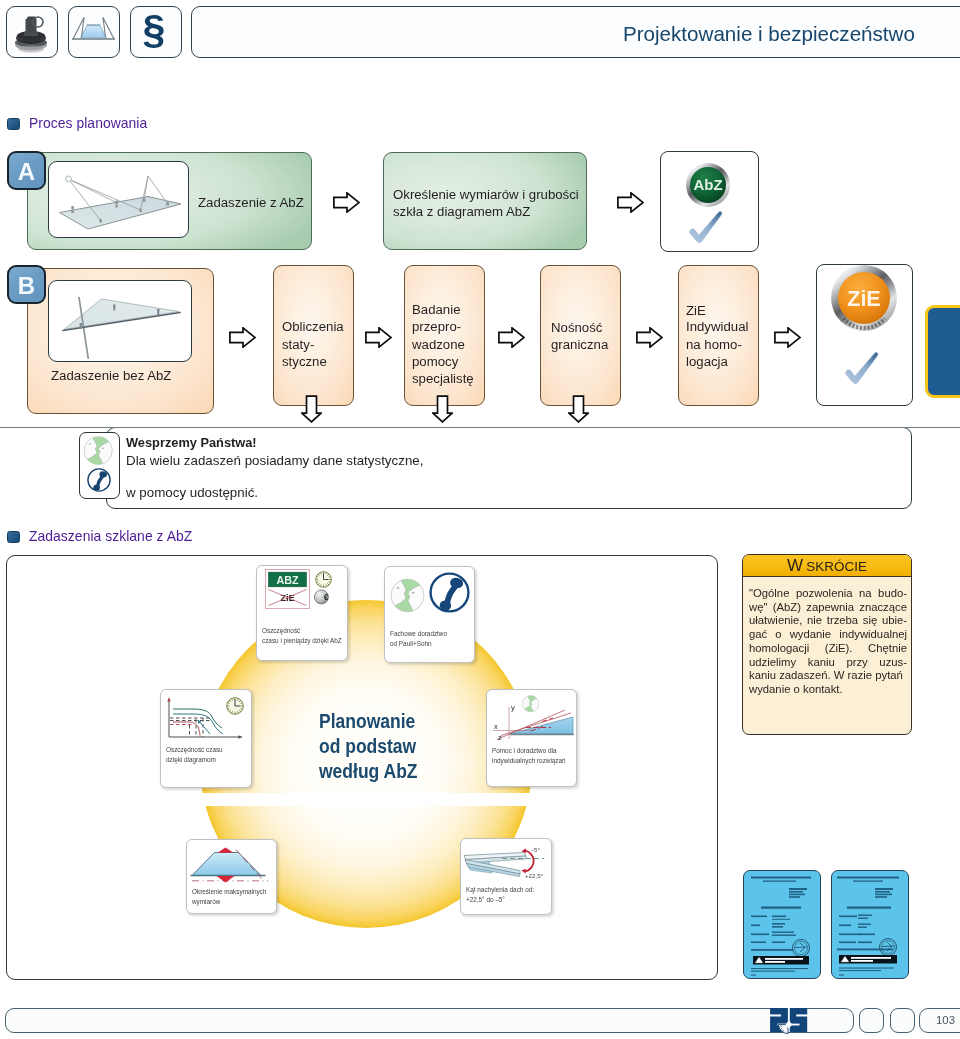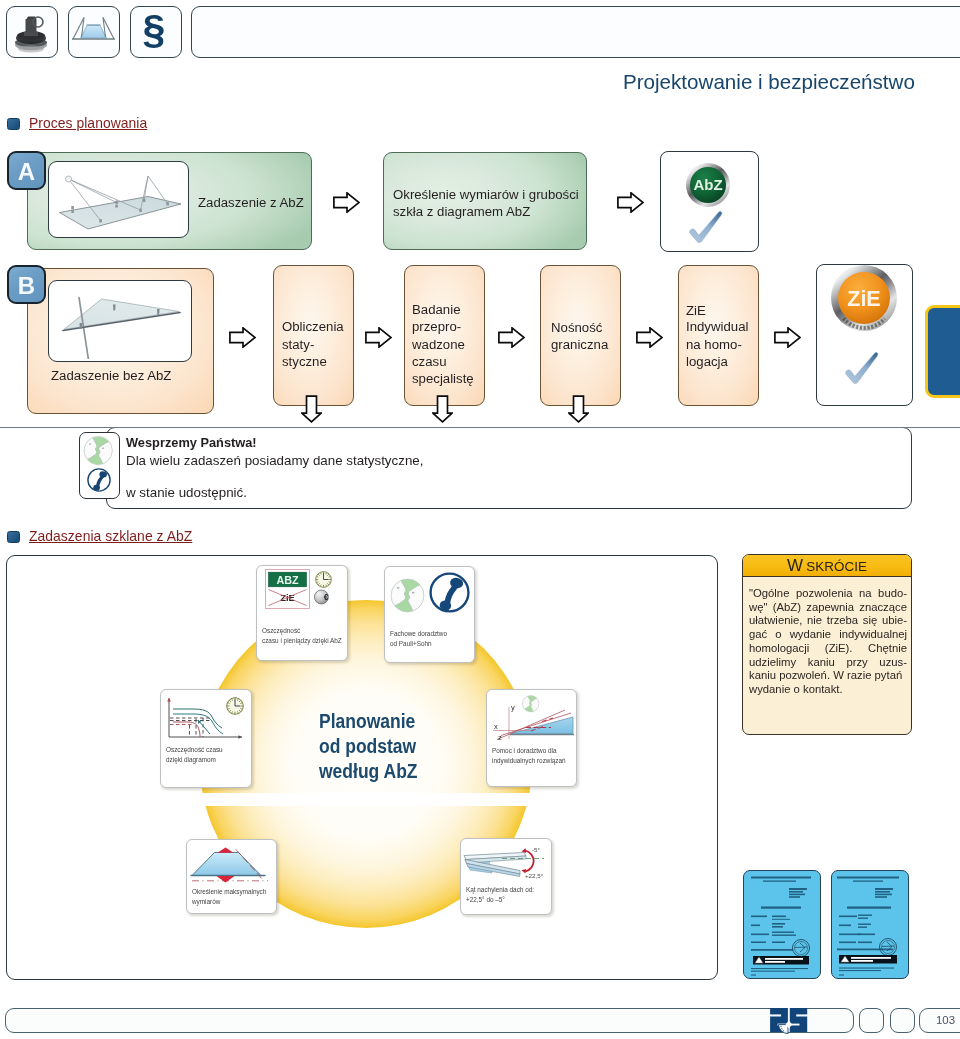--- a/index.html
+++ b/index.html
@@ -8,27 +8,27 @@
        font-family:"Liberation Sans",sans-serif;color:#231f20;overflow:hidden;}
   .page{position:absolute;left:0;top:0;width:960px;height:1039px;}
   .abs{position:absolute;}
 
   
   .hdr-icon{position:absolute;top:6px;width:52px;height:52px;border:1.4px solid #33444f;
             border-radius:9px;background:#fcfdfe;box-sizing:border-box;overflow:hidden;}
   .hdr-bar{position:absolute;left:191px;top:6px;width:790px;height:52px;border:1.4px solid #33444f;
            border-radius:9px;background:#fcfdfe;box-sizing:border-box;}
   .hdr-title{position:absolute;left:623px;top:22px;font-size:20.6px;color:#17456b;
-             letter-spacing:0;white-space:nowrap;margin-top:48px;}
+             letter-spacing:0;white-space:nowrap;}
   .para{font-family:"Liberation Sans",sans-serif;font-size:41px;font-weight:bold;color:#123f65;
         position:absolute;left:-1px;top:-3px;width:49px;height:51px;line-height:50px;text-align:center;}
 
   
   .page-title{position:absolute;left:5px;top:85px;font-size:17.2px;color:#231f20;letter-spacing:0;}
-  .sec-head{position:absolute;font-size:13.9px;color:#7f1d1d;letter-spacing:.05px;text-decoration:underline;}
+  .sec-head{position:absolute;font-size:13.9px;color:#4c1d95;letter-spacing:.05px;}
   .bullet{position:absolute;width:11px;height:10px;border-radius:2.5px;
           background:linear-gradient(135deg,#3a6e9c,#154a74);border:1px solid #123d60;}
 
   
   .badge{position:absolute;width:39px;height:39px;border-radius:9px;
          background:linear-gradient(150deg,#7dabcf 0%,#6b9cc4 45%,#6295bf 100%);
          border:2px solid #17242e;
          color:#f3f9fd;font-size:24px;font-weight:600;text-align:center;line-height:37px;z-index:6;
          box-sizing:border-box;}
   .gbox{position:absolute;border:1px solid #4e6b56;border-radius:9px;
@@ -251,21 +251,21 @@
   <div class="flowtxt" style="left:282px;top:353px">styczne</div>
 
   <svg class="arrow-r" style="left:365px;top:327px" width="27" height="21" viewBox="0 0 27 21">
     <path d="M.9 5.4 H14 V.9 L26.1 10.5 L14 20.1 V15.6 H.9 Z" fill="#fff" stroke="#0b0b0b" stroke-width="1.7" stroke-linejoin="miter"></path>
   </svg>
 
   <div class="obox" style="left:404px;top:265px;width:79px;height:139px"></div>
   <div class="flowtxt" style="left:412px;top:301px">Badanie</div>
   <div class="flowtxt" style="left:412px;top:318.4px">przepro-</div>
   <div class="flowtxt" style="left:412px;top:335.5px">wadzone</div>
-  <div class="flowtxt" style="left:412px;top:353px">czasu</div>
+  <div class="flowtxt" style="left:412px;top:353px">pomocy</div>
   <div class="flowtxt" style="left:412px;top:369.6px">specjalistę</div>
 
   <svg class="arrow-r" style="left:498px;top:327px" width="27" height="21" viewBox="0 0 27 21">
     <path d="M.9 5.4 H14 V.9 L26.1 10.5 L14 20.1 V15.6 H.9 Z" fill="#fff" stroke="#0b0b0b" stroke-width="1.7" stroke-linejoin="miter"></path>
   </svg>
 
   <div class="obox" style="left:540px;top:265px;width:79px;height:139px"></div>
   <div class="flowtxt" style="left:551px;top:318.5px">Nośność</div>
   <div class="flowtxt" style="left:551px;top:336px">graniczna</div>
 
@@ -364,21 +364,21 @@
         <g transform="rotate(24 50 50) translate(50 50) scale(1.22) translate(-50 -50)">
           <path d="M57 28 C54.5 39 52.5 45 52 53 C51.5 61 53 67 55.5 74" stroke="#17456f" stroke-width="11" fill="none" stroke-linecap="round"></path>
           <ellipse cx="55" cy="28" rx="12.5" ry="10" transform="rotate(-12 55 28)" fill="#17456f"></ellipse>
           <ellipse cx="53" cy="76" rx="11" ry="9.5" transform="rotate(-12 53 76)" fill="#17456f"></ellipse>
         </g>
       </g>
     </svg>
   </div>
   <div class="note-title">Wesprzemy Państwa!</div>
   <div class="note-line" style="top:454px">Dla wielu zadaszeń posiadamy dane statystyczne,</div>
-  <div class="note-line" style="top:486px">w stanie udostępnić.</div>
+  <div class="note-line" style="top:486px">w pomocy udostępnić.</div>
 
   <div class="bullet" style="left:7px;top:531px"></div>
   <div class="sec-head" style="left:29px;top:528px">Zadaszenia szklane z AbZ</div>
 
   <div class="mainbox"></div>
 
   <svg class="abs" style="left:198px;top:598px" width="336" height="332" viewBox="0 0 336 332">
     <defs>
       <radialGradient id="sung" cx="50%" cy="50%" r="50%">
         <stop offset="0%" stop-color="#fffefb"></stop>
@@ -680,21 +680,21 @@
     <div class="aside-h">
       <span class="big">W</span> <span class="sml">SKRÓCIE</span>
     </div>
     <div class="aside-b">
       <div class="aline j">"Ogólne pozwolenia na budo-</div>
       <div class="aline j">wę" (AbZ) zapewnia znaczące</div>
       <div class="aline j">ułatwienie, nie trzeba się ubie-</div>
       <div class="aline j">gać o wydanie indywidualnej</div>
       <div class="aline j">homologacji (ZiE). Chętnie</div>
       <div class="aline j">udzielimy kaniu przy uzus-</div>
-      <div class="aline">kaniu pozwoleń. W razie pytań</div>
+      <div class="aline">kaniu zadaszeń. W razie pytań</div>
       <div class="aline">wydanie o kontakt.</div>
     </div>
   </div>
 
   <div class="rule" style="left:0;top:427px;width:960px;height:1.4px"></div>
 
   <div class="ftr-bar"></div>
   <svg class="abs" style="left:766px;top:1004px" width="46" height="32" viewBox="0 0 46 32">
     <rect x="4.1" y="4" width="37.1" height="24" fill="#11457a"></rect>
     <g fill="#f2f8fc">

